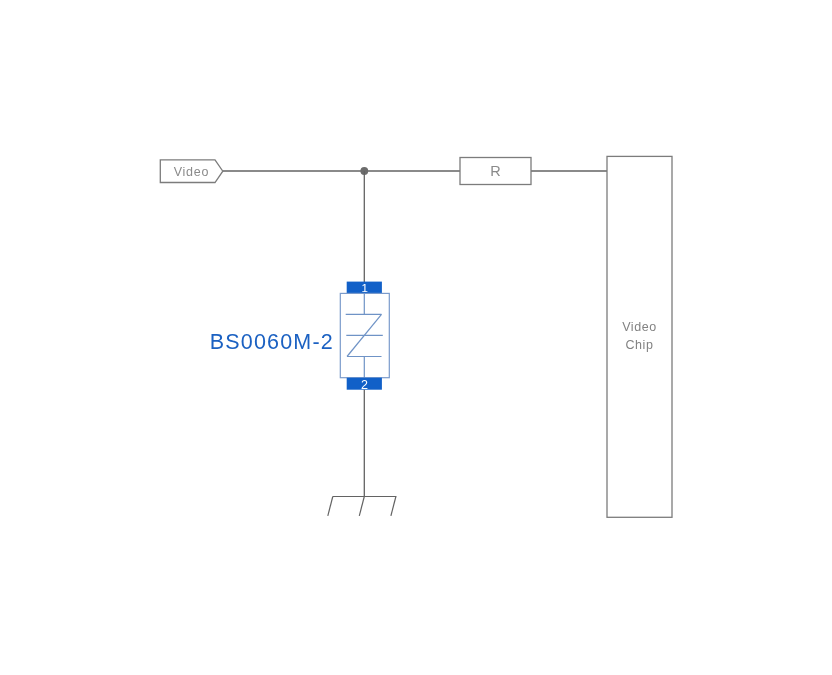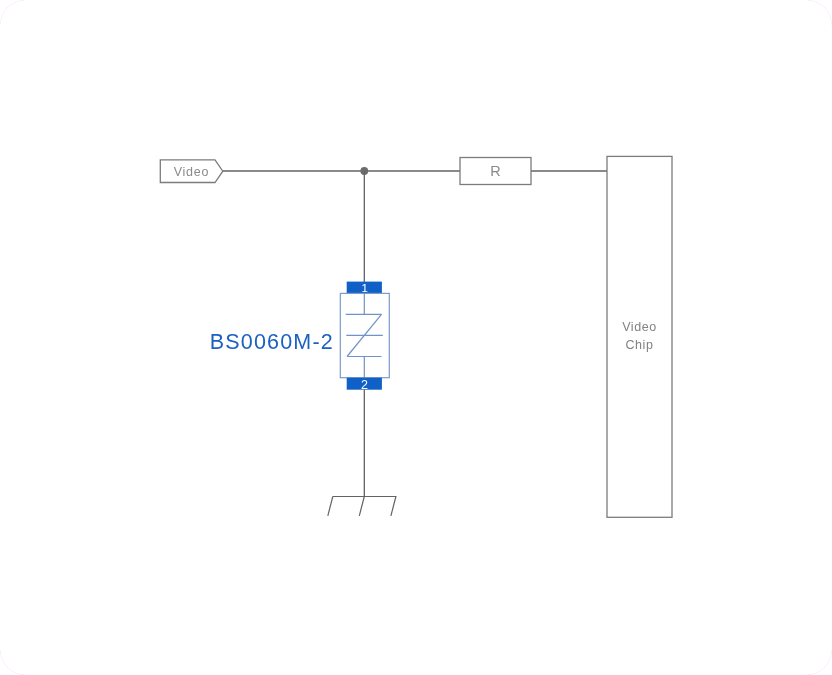--- a/index.html
+++ b/index.html
@@ -1,16 +1,16 @@
 <!DOCTYPE html>
 <html><head>
 <meta charset="utf-8">
 <style>
   html,body{margin:0;padding:0;background:#ffffff;}
-  .stage{position:relative;width:832px;height:675px;background:#f0abfc;overflow:hidden;border-radius:26px;}
+  .stage{position:relative;width:832px;height:675px;background:#f0abfc;overflow:hidden;}
   svg text{font-family:"Liberation Sans",sans-serif;}
 </style>
 </head>
 <body>
 <div class="stage">
 <svg width="832" height="675" viewBox="0 0 832 675" xmlns="http://www.w3.org/2000/svg">
 
   <rect x="0" y="0" width="832" height="675" fill="#ffffff"></rect>
 
   <g>

